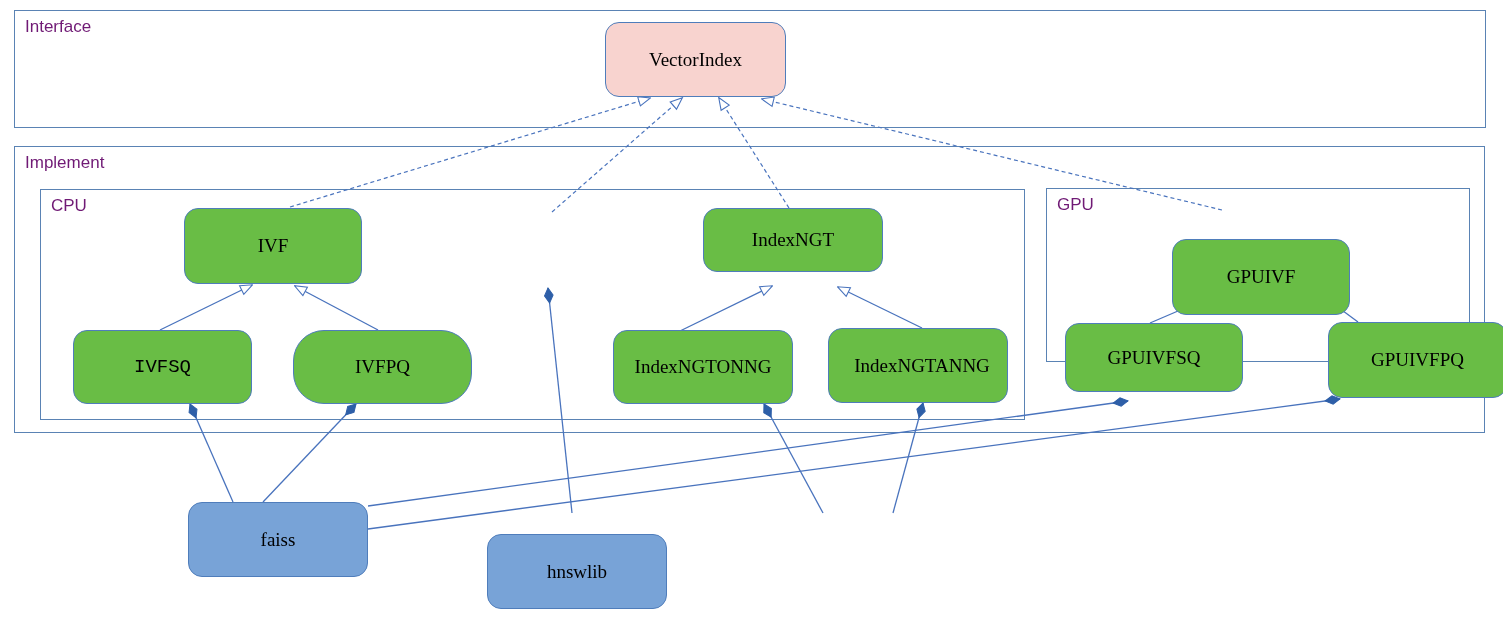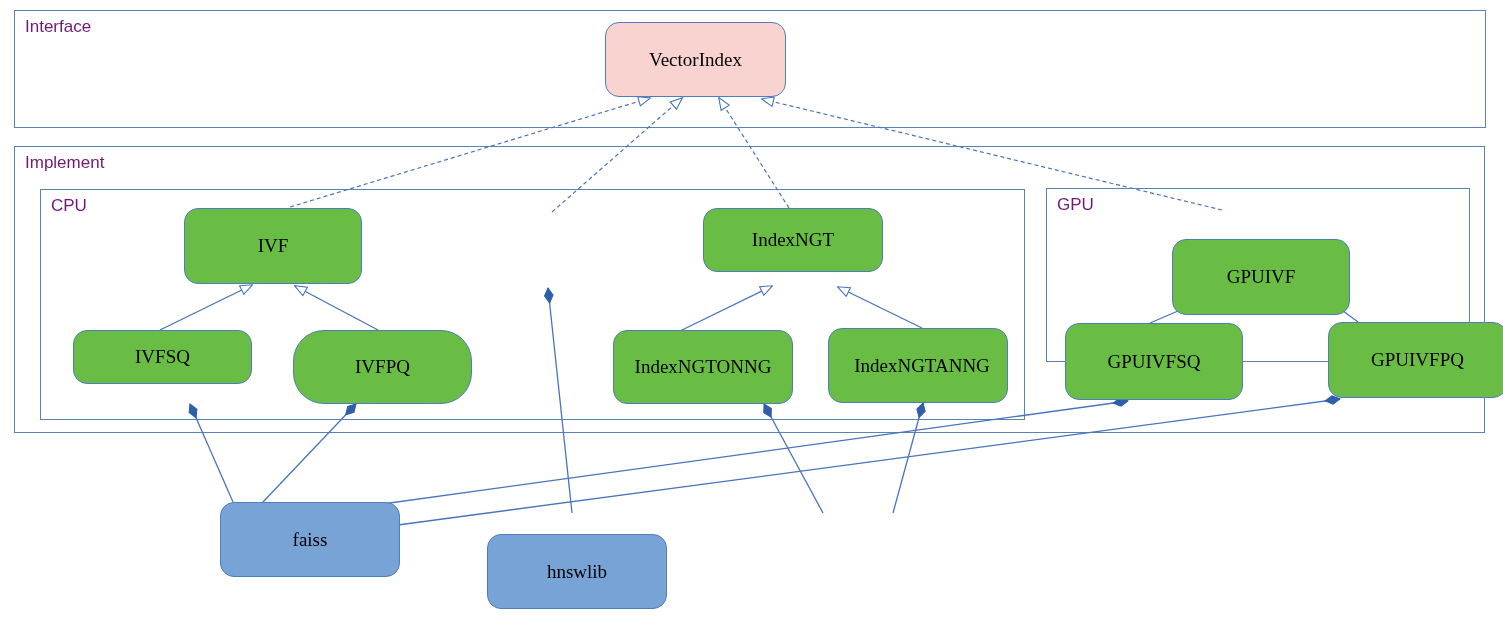--- a/index.html
+++ b/index.html
@@ -96,40 +96,40 @@
     </svg>
     <div class="node interface" style="left: 605px; top: 22px; width: 181px; height: 75px;">
       <span>VectorIndex</span>
     </div>
     <div class="node impl" style="left: 184px; top: 208px; width: 178px; height: 76px;">
       <span>IVF</span>
     </div>
     <div class="node impl" style="left: 703px; top: 208px; width: 180px; height: 64px;">
       <span>IndexNGT</span>
     </div>
-    <div class="node impl" style="left: 73px; top: 330px; width: 179px; height: 54px;">
+    <div class="node impl" style="left: 73px; top: 330px; width: 179px; height: 74px; font-family: Liberation Mono, monospace;">
       <span>IVFSQ</span>
     </div>
     <div class="node impl" style="left: 293px; top: 330px; width: 179px; height: 74px; border-radius: 31px;">
       <span>IVFPQ</span>
     </div>
     <div class="node impl" style="left: 613px; top: 330px; width: 180px; height: 74px; font-family: Liberation Serif, serif;">
       <span>IndexNGTONNG</span>
     </div>
     <div class="node impl" style="left: 828px; top: 328px; width: 180px; height: 75px; padding-left: 8px;">
       <span>IndexNGTANNG</span>
     </div>
     <div class="node impl" style="left: 1172px; top: 210px; width: 178px; height: 76px; margin-top: 29px;">
       <span>GPUIVF</span>
     </div>
-    <div class="node impl" style="left: 1065px; top: 323px; width: 178px; height: 77px;">
+    <div class="node impl" style="left: 1065px; top: 323px; width: 178px; height: 69px;">
       <span>GPUIVFSQ</span>
     </div>
     <div class="node impl" style="left: 1328px; top: 322px; width: 179px; height: 76px;">
       <span>GPUIVFPQ</span>
     </div>
-    <div class="node third" style="left: 188px; top: 502px; width: 180px; height: 75px; margin-left: 32px;">
+    <div class="node third" style="left: 188px; top: 502px; width: 180px; height: 75px;">
       <span>faiss</span>
     </div>
     <div class="node third" style="left: 487px; top: 513px; width: 180px; height: 75px; margin-top: 21px;">
       <span>hnswlib</span>
     </div>
   </div>
 
 </body></html>

